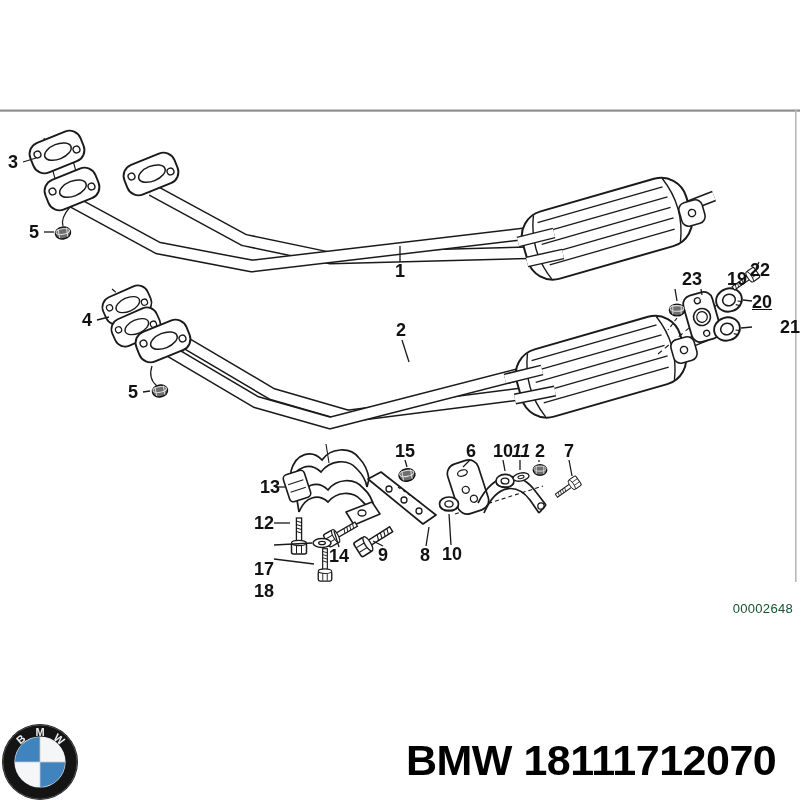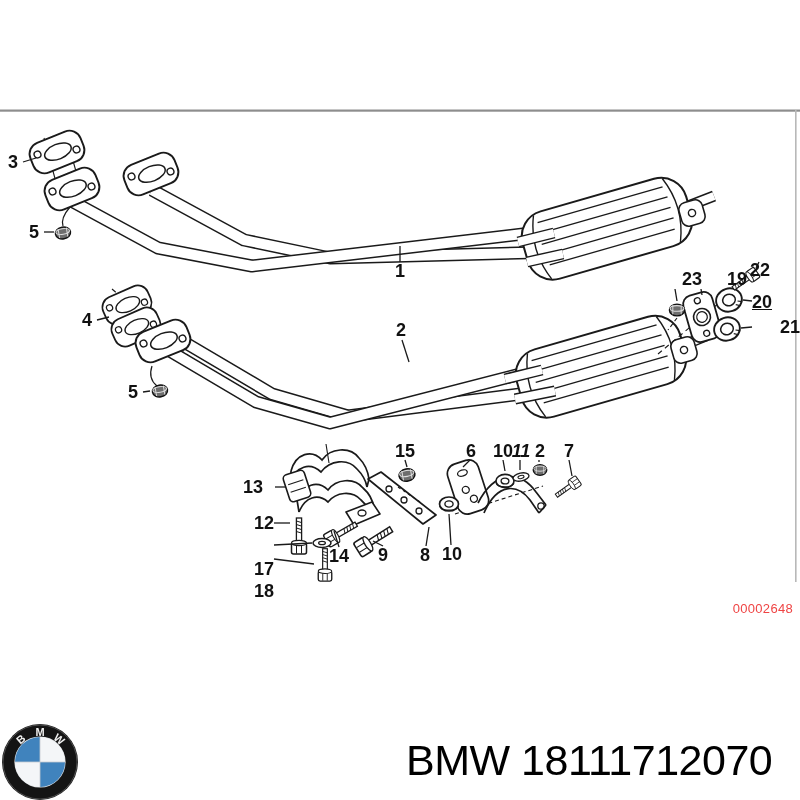--- a/index.html
+++ b/index.html
@@ -9,25 +9,25 @@
   }
   #diagram-svg{position:absolute;left:0;top:0;}
   #callout-layer{position:absolute;left:0;top:0;width:800px;height:800px;pointer-events:none;}
   .callout{
     position:absolute;transform:translate(-50%,-50%);
     font-weight:700;font-size:18px;line-height:1;color:#111;
     font-family:"Liberation Sans","DejaVu Sans",sans-serif;white-space:nowrap;
   }
   .doc-number{
     position:absolute;left:731px;top:601px;width:62px;text-align:right;
-    font-size:13px;letter-spacing:.3px;color:#ef4444;
+    font-size:13px;letter-spacing:.3px;color:#14532d;
   }
   .footer-text{
     position:absolute;left:406px;top:736px;
-    font-size:43px;letter-spacing:-.5px;color:#000;white-space:nowrap;
+    font-size:43px;letter-spacing:-.5px;color:#000;white-space:nowrap;font-weight:bold;
   }
   .bmw-logo{position:absolute;left:0;top:722px;}
 </style>
 </head>
 <body>
 
 <svg id="diagram-svg" width="800" height="800" viewBox="0 0 800 800">
   <defs>
     <g id="flange" stroke="#1a1a1a">
       <rect x="-27" y="-16" width="54" height="32" rx="12" fill="#fff" stroke-width="1.9"></rect>
@@ -264,21 +264,21 @@
     <div class="callout" style="left: 34px; top: 232px;">5</div>
     <div class="callout" style="left: 133px; top: 392px;">5</div>
     <div class="callout" style="left: 471px; top: 451px;">6</div>
     <div class="callout" style="left: 569px; top: 451px;">7</div>
     <div class="callout" style="left: 425px; top: 555px;">8</div>
     <div class="callout" style="left: 383px; top: 555px;">9</div>
     <div class="callout" style="left: 452px; top: 554px;">10</div>
     <div class="callout" style="left: 503px; top: 451px;">10</div>
     <div class="callout" style="left: 521px; top: 451px; font-style: italic;">11</div>
     <div class="callout" style="left: 540px; top: 451px;">2</div>
-    <div class="callout" style="left: 253px; top: 487px;">13</div>
+    <div class="callout" style="left: 270px; top: 487px;">13</div>
     <div class="callout" style="left: 339px; top: 556px; text-align: right;">14</div>
     <div class="callout" style="left: 405px; top: 451px; text-align: center;">15</div>
     <div class="callout" style="left: 264px; top: 523px;">12</div>
     <div class="callout" style="left: 264px; top: 544px; margin-top: 25px;">17</div>
     <div class="callout" style="left: 264px; top: 591px;">18</div>
     <div class="callout" style="left: 737px; top: 279px;">19</div>
     <div class="callout" style="left: 762px; top: 302px; text-decoration: underline;">20</div>
     <div class="callout" style="left: 762px; top: 327px; margin-left: 28px;">21</div>
     <div class="callout" style="left: 760px; top: 270px;">22</div>
     <div class="callout" style="left: 692px; top: 279px;">23</div>

